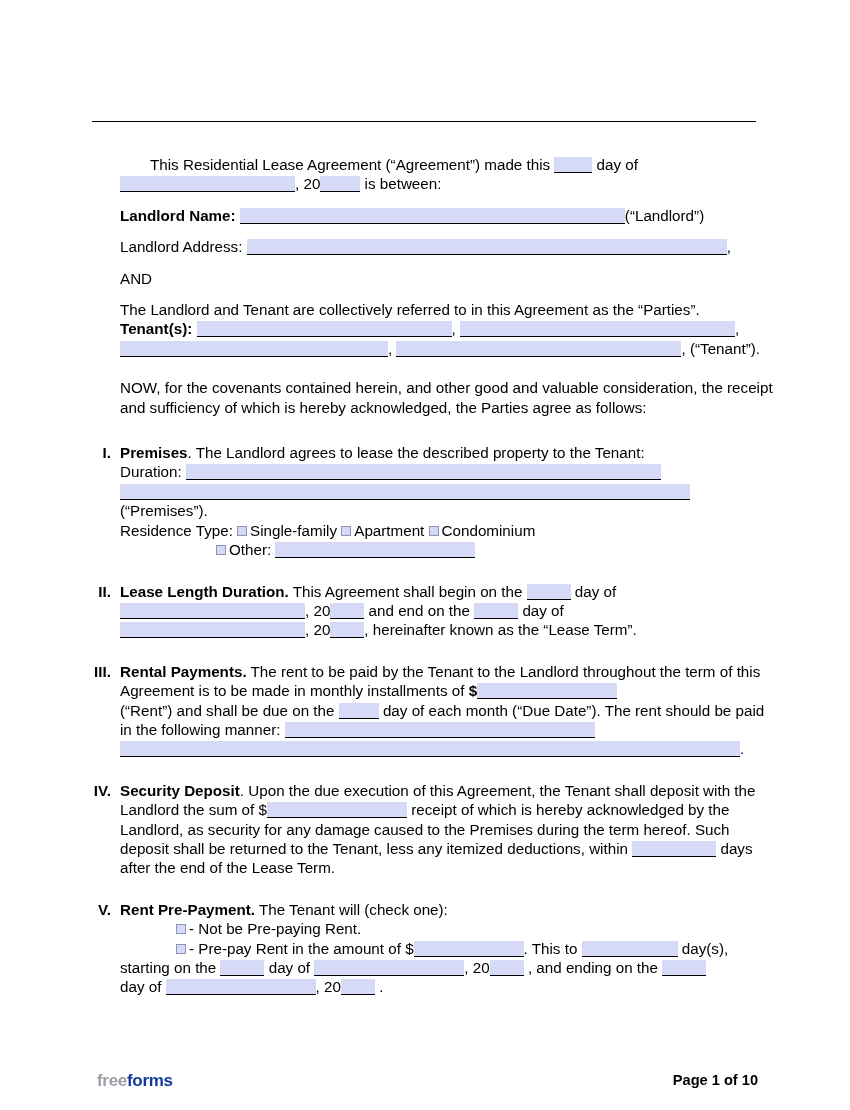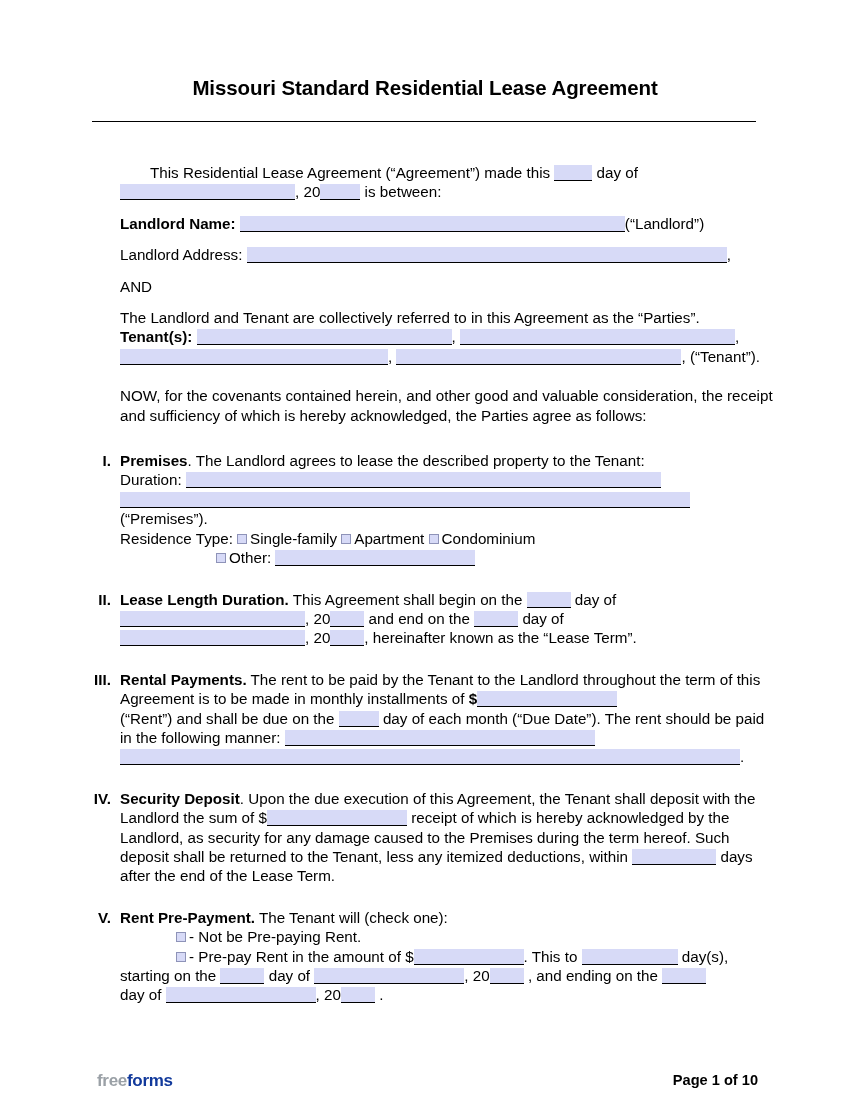--- a/index.html
+++ b/index.html
@@ -41,21 +41,21 @@
     top: 121px;
     width: 664px;
     height: 0;
     border-top: 1.6px solid #000;
   }
 
   
   .body-block {
     position: absolute;
     left: 75px;
-    top: 163px;
+    top: 155px;
     width: 700px;
     font-size: 15.2px;
     line-height: 19.4px;
   }
 
   .para {
     margin: 0;
     padding: 0 0 0 45px;
   }
 
@@ -154,21 +154,20 @@
     font-size: 14.6px;
     color: #000;
     font-weight: bold;
   }
 </style>
 </head>
 <body>
 
 <div class="page">
 
-  <div class="doc-title">Missouri Standard Residential Lease Agreement</div>
   <div class="title-rule"></div>
 
   <div class="body-block">
 
     <div class="para">
       <span class="indent-first"></span><span>This Residential Lease Agreement (“Agreement”) made this</span>
       <span class="f w-38"></span>
       <span>day of</span><br>
       <span class="f w-175"></span><span>, 20</span><span class="f w-40"></span>
       <span>is between:</span>

